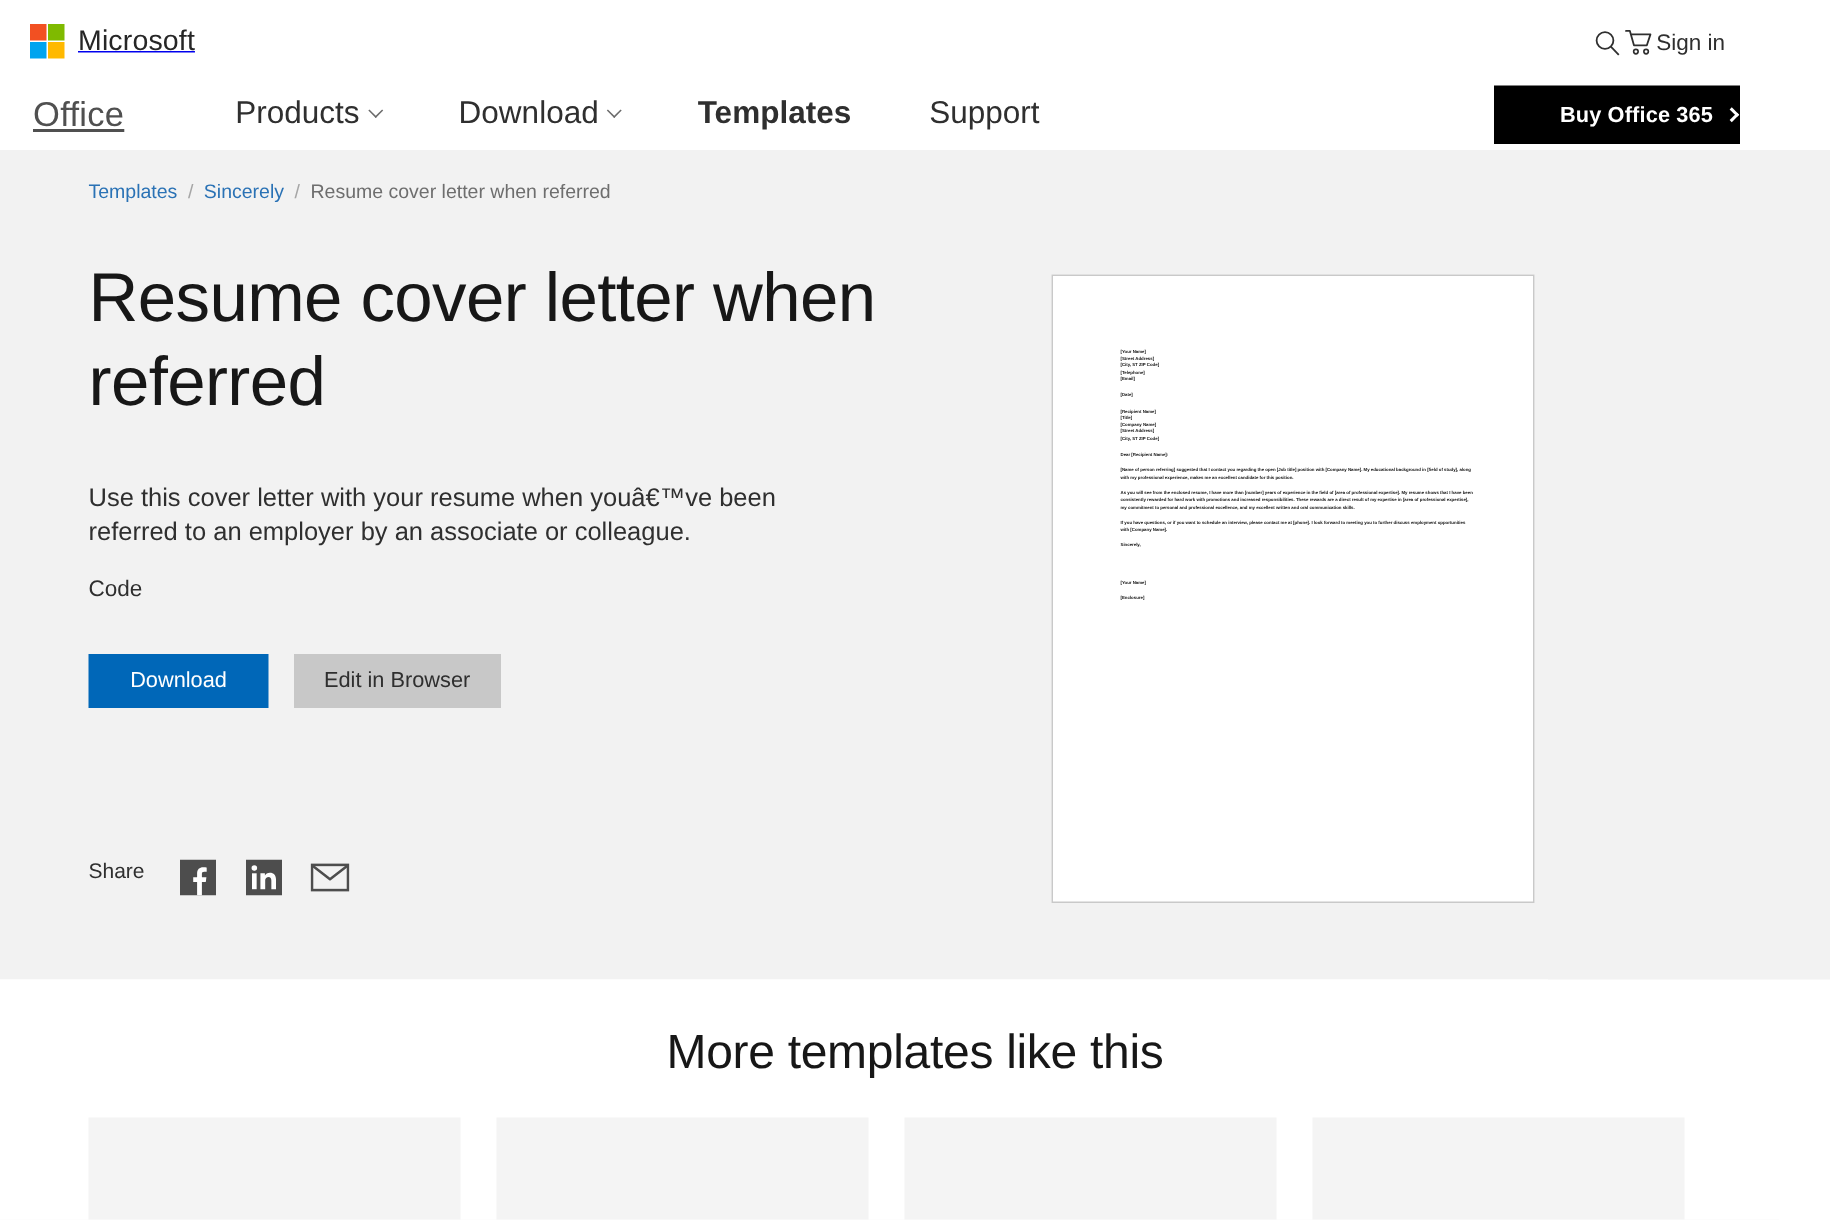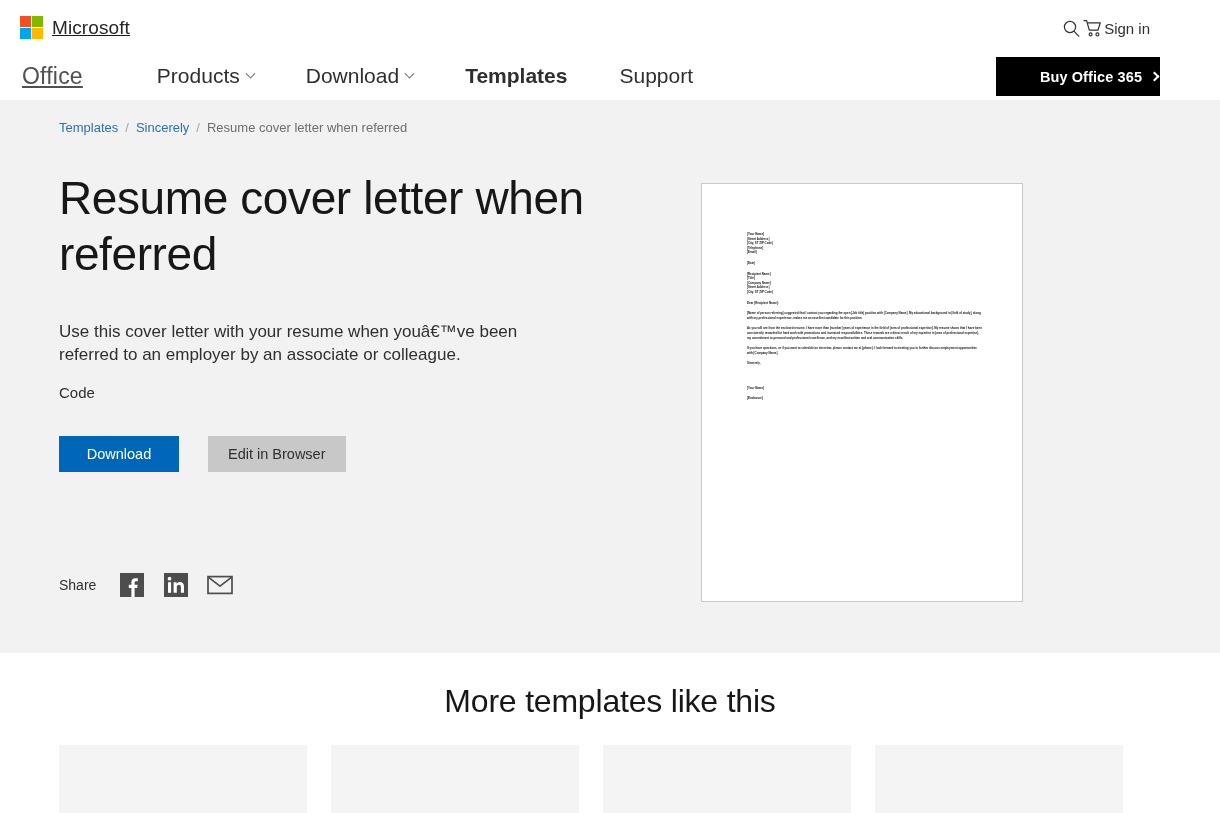--- a/index.html
+++ b/index.html
@@ -199,28 +199,27 @@
     border: none;
     font-size: 14.5px;
     font-family: "Liberation Sans", sans-serif;
     cursor: pointer;
     display: inline-flex;
     align-items: center;
     justify-content: center;
     padding: 16px 20px;
   }
   .btn-primary { background: #0067b8; color: #ffffff; min-width: 120px; }
-  .btn-secondary { background: #c8c8c8; color: #2f2f2f; min-width: 126px; margin-left: 12px; }
+  .btn-secondary { background: #c8c8c8; color: #2f2f2f; min-width: 126px; }
 
   .share-row {
     position: absolute;
     left: 59px;
     top: 472px;
     display: flex;
-    align-items: center;
     gap: 18px;
   }
   .share-label { font-size: 14px; color: #2f2f2f; margin-right: 5px; }
   .share-icon {
     width: 26px;
     height: 26px;
     display: flex;
     align-items: center;
     justify-content: center;
   }

